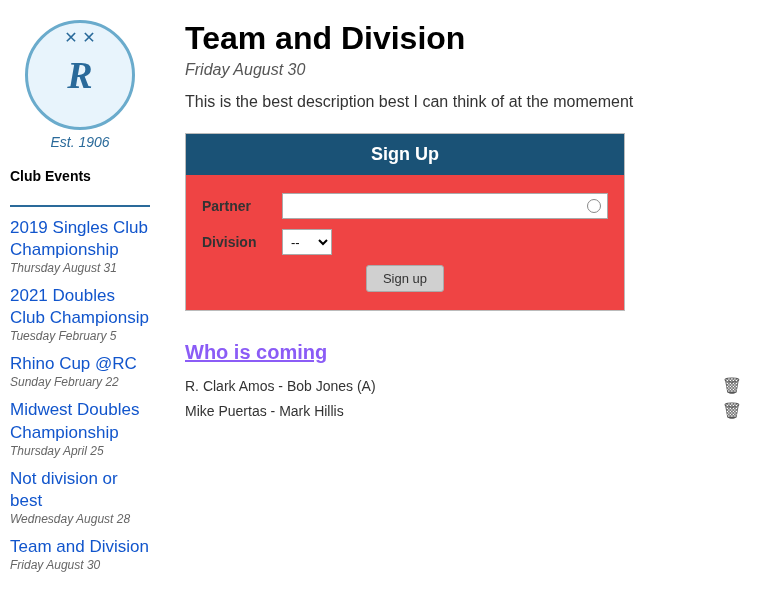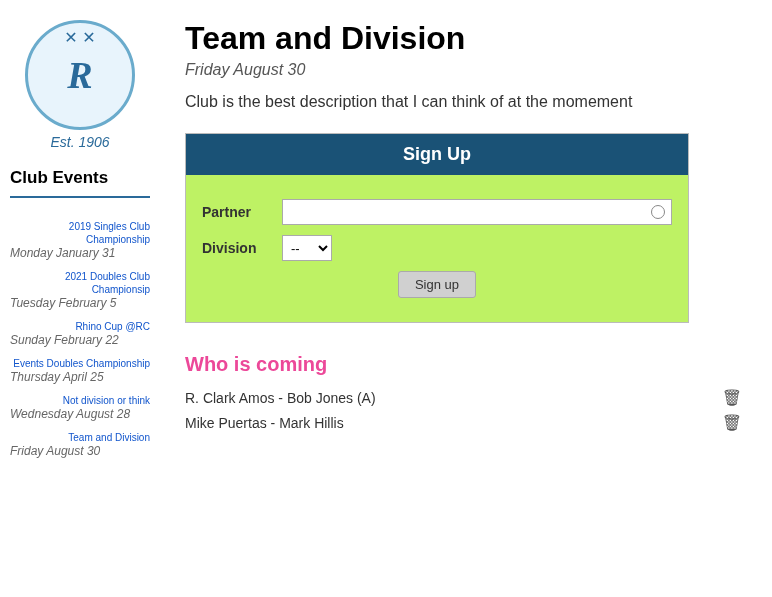--- a/index.html
+++ b/index.html
@@ -9,52 +9,52 @@
 
     
     .sidebar { width: 155px; min-width: 155px; padding-right: 15px; padding-top: 10px; }
 
     .logo-area { text-align: center; margin-bottom: 18px; }
     .logo-circle { width: 110px; height: 110px; border-radius: 50%; border: 3px solid #6aabcc; margin: 0 auto; display: flex; align-items: center; justify-content: center; position: relative; background: #e8f4fc; overflow: hidden; }
     .logo-inner { font-size: 38px; color: #2a6a9a; font-style: italic; font-weight: bold; font-family: Georgia, serif; }
     .logo-top-decoration { position: absolute; top: 5px; left: 50%; transform: translateX(-50%); font-size: 16px; color: #2a6a9a; }
     .logo-est { font-size: 14px; color: #2a6a9a; margin-top: 4px; font-style: italic; }
 
-    .club-events-title { font-size: 17px; font-weight: bold; color: #000; border-bottom: 2px solid #2a6a9a; padding-bottom: 8px; margin-bottom: 22px; }
+    .club-events-title { font-size: 14px; font-weight: bold; color: #000; border-bottom: 2px solid #2a6a9a; padding-bottom: 21px; margin-bottom: 10px; }
 
     .event-item { margin-bottom: 10px; }
-    .event-link { color: #1155cc; text-decoration: none; font-size: 10px; display: block; line-height: 1.3; text-align: right; }
+    .event-link { color: #1155cc; text-decoration: none; font-size: 17px; display: block; line-height: 1.3; }
     .event-link.active { color: #1155cc; }
     .event-date { font-size: 12px; color: #666; font-style: italic; }
 
     
     .main { flex: 1; padding: 10px 20px; }
 
     .page-title { font-size: 32px; font-weight: bold; color: #000; margin-bottom: 4px; }
     .page-subtitle { font-size: 16px; color: #555; font-style: italic; margin-bottom: 14px; }
     .page-description { font-size: 16px; color: #333; margin-bottom: 22px; }
 
     
-    .signup-box { border: 1px solid #bbb; width: 504px; margin-bottom: 30px; }
+    .signup-box { border: 1px solid #bbb; width: 440px; margin-bottom: 30px; }
     .signup-header { background: #1a5276; color: #fff; text-align: center; padding: 10px; font-size: 18px; font-weight: bold; }
 
-    .signup-form { background: #bef264; padding: 24px 16px; }
+    .signup-form { background: #ef4444; padding: 18px 16px; }
     .form-row { display: flex; align-items: center; margin-bottom: 10px; }
     .form-label { width: 80px; font-size: 14px; font-weight: bold; color: #333; }
     .form-input { flex: 1; height: 26px; border: 1px solid #aaa; background: #fff; padding: 2px 6px; font-size: 13px; display: flex; align-items: center; justify-content: flex-end; position: relative; }
     .form-input-circle { width: 14px; height: 14px; border: 1px solid #888; border-radius: 50%; background: #fff; }
 
     .division-select-wrapper { display: flex; align-items: center; }
     .division-select { height: 26px; border: 1px solid #aaa; background: #fff; font-size: 13px; padding: 0 4px; min-width: 50px; }
 
     .signup-btn-row { display: flex; justify-content: center; margin-top: 4px; }
     .signup-btn { background: #d0d0d0; border: 1px solid #aaa; padding: 5px 16px; font-size: 13px; color: #333; cursor: pointer; border-radius: 3px; }
 
     
-    .who-title { font-size: 20px; font-weight: bold; margin-bottom: 12px; color: #ec4899; }
+    .who-title { font-size: 20px; font-weight: bold; margin-bottom: 12px; color: #8b5cf6; text-decoration: underline; }
     .attendee-item { display: flex; align-items: center; margin-bottom: 6px; font-size: 14px; color: #333; justify-content: space-between; }
     .trash-icon { margin-left: 6px; font-size: 16px; color: #555; cursor: pointer; }
   </style>
 </head>
 <body>
 
 <div class="container">
 
   <div class="sidebar">
     <div class="logo-area">
@@ -65,49 +65,49 @@
         </div>
       </div>
       <div class="logo-est">Est. 1906</div>
     </div>
 
     <div class="club-events-title">Club Events</div>
 
     <div id="events-list">
         <div class="event-item">
           <a href="#" class="event-link">2019 Singles Club Championship</a>
-          <div class="event-date">Monday January 31</div>
+          <div class="event-date">Thursday August 31</div>
         </div>
         <div class="event-item">
           <a href="#" class="event-link">2021 Doubles Club Championsip</a>
           <div class="event-date">Tuesday February 5</div>
         </div>
         <div class="event-item">
           <a href="#" class="event-link">Rhino Cup @RC</a>
           <div class="event-date">Sunday February 22</div>
         </div>
         <div class="event-item">
-          <a href="#" class="event-link">Events Doubles Championship</a>
+          <a href="#" class="event-link">Midwest Doubles Championship</a>
           <div class="event-date">Thursday April 25</div>
         </div>
         <div class="event-item">
-          <a href="#" class="event-link">Not division or think</a>
+          <a href="#" class="event-link">Not division or best</a>
           <div class="event-date">Wednesday August 28</div>
         </div>
         <div class="event-item">
           <a href="#" class="event-link active">Team and Division</a>
           <div class="event-date">Friday August 30</div>
         </div>
       </div>
   </div>
 
   <div class="main">
     <div class="page-title">Team and Division</div>
     <div class="page-subtitle">Friday August 30</div>
-    <div class="page-description">Club is the best description that I can think of at the momement</div>
+    <div class="page-description">This is the best description best I can think of at the momement</div>
 
     <div class="signup-box">
       <div class="signup-header">Sign Up</div>
       <div class="signup-form">
         <div class="form-row">
           <div class="form-label">Partner</div>
           <div class="form-input" style="width:220px;">
             <div class="form-input-circle"></div>
           </div>
         </div>

